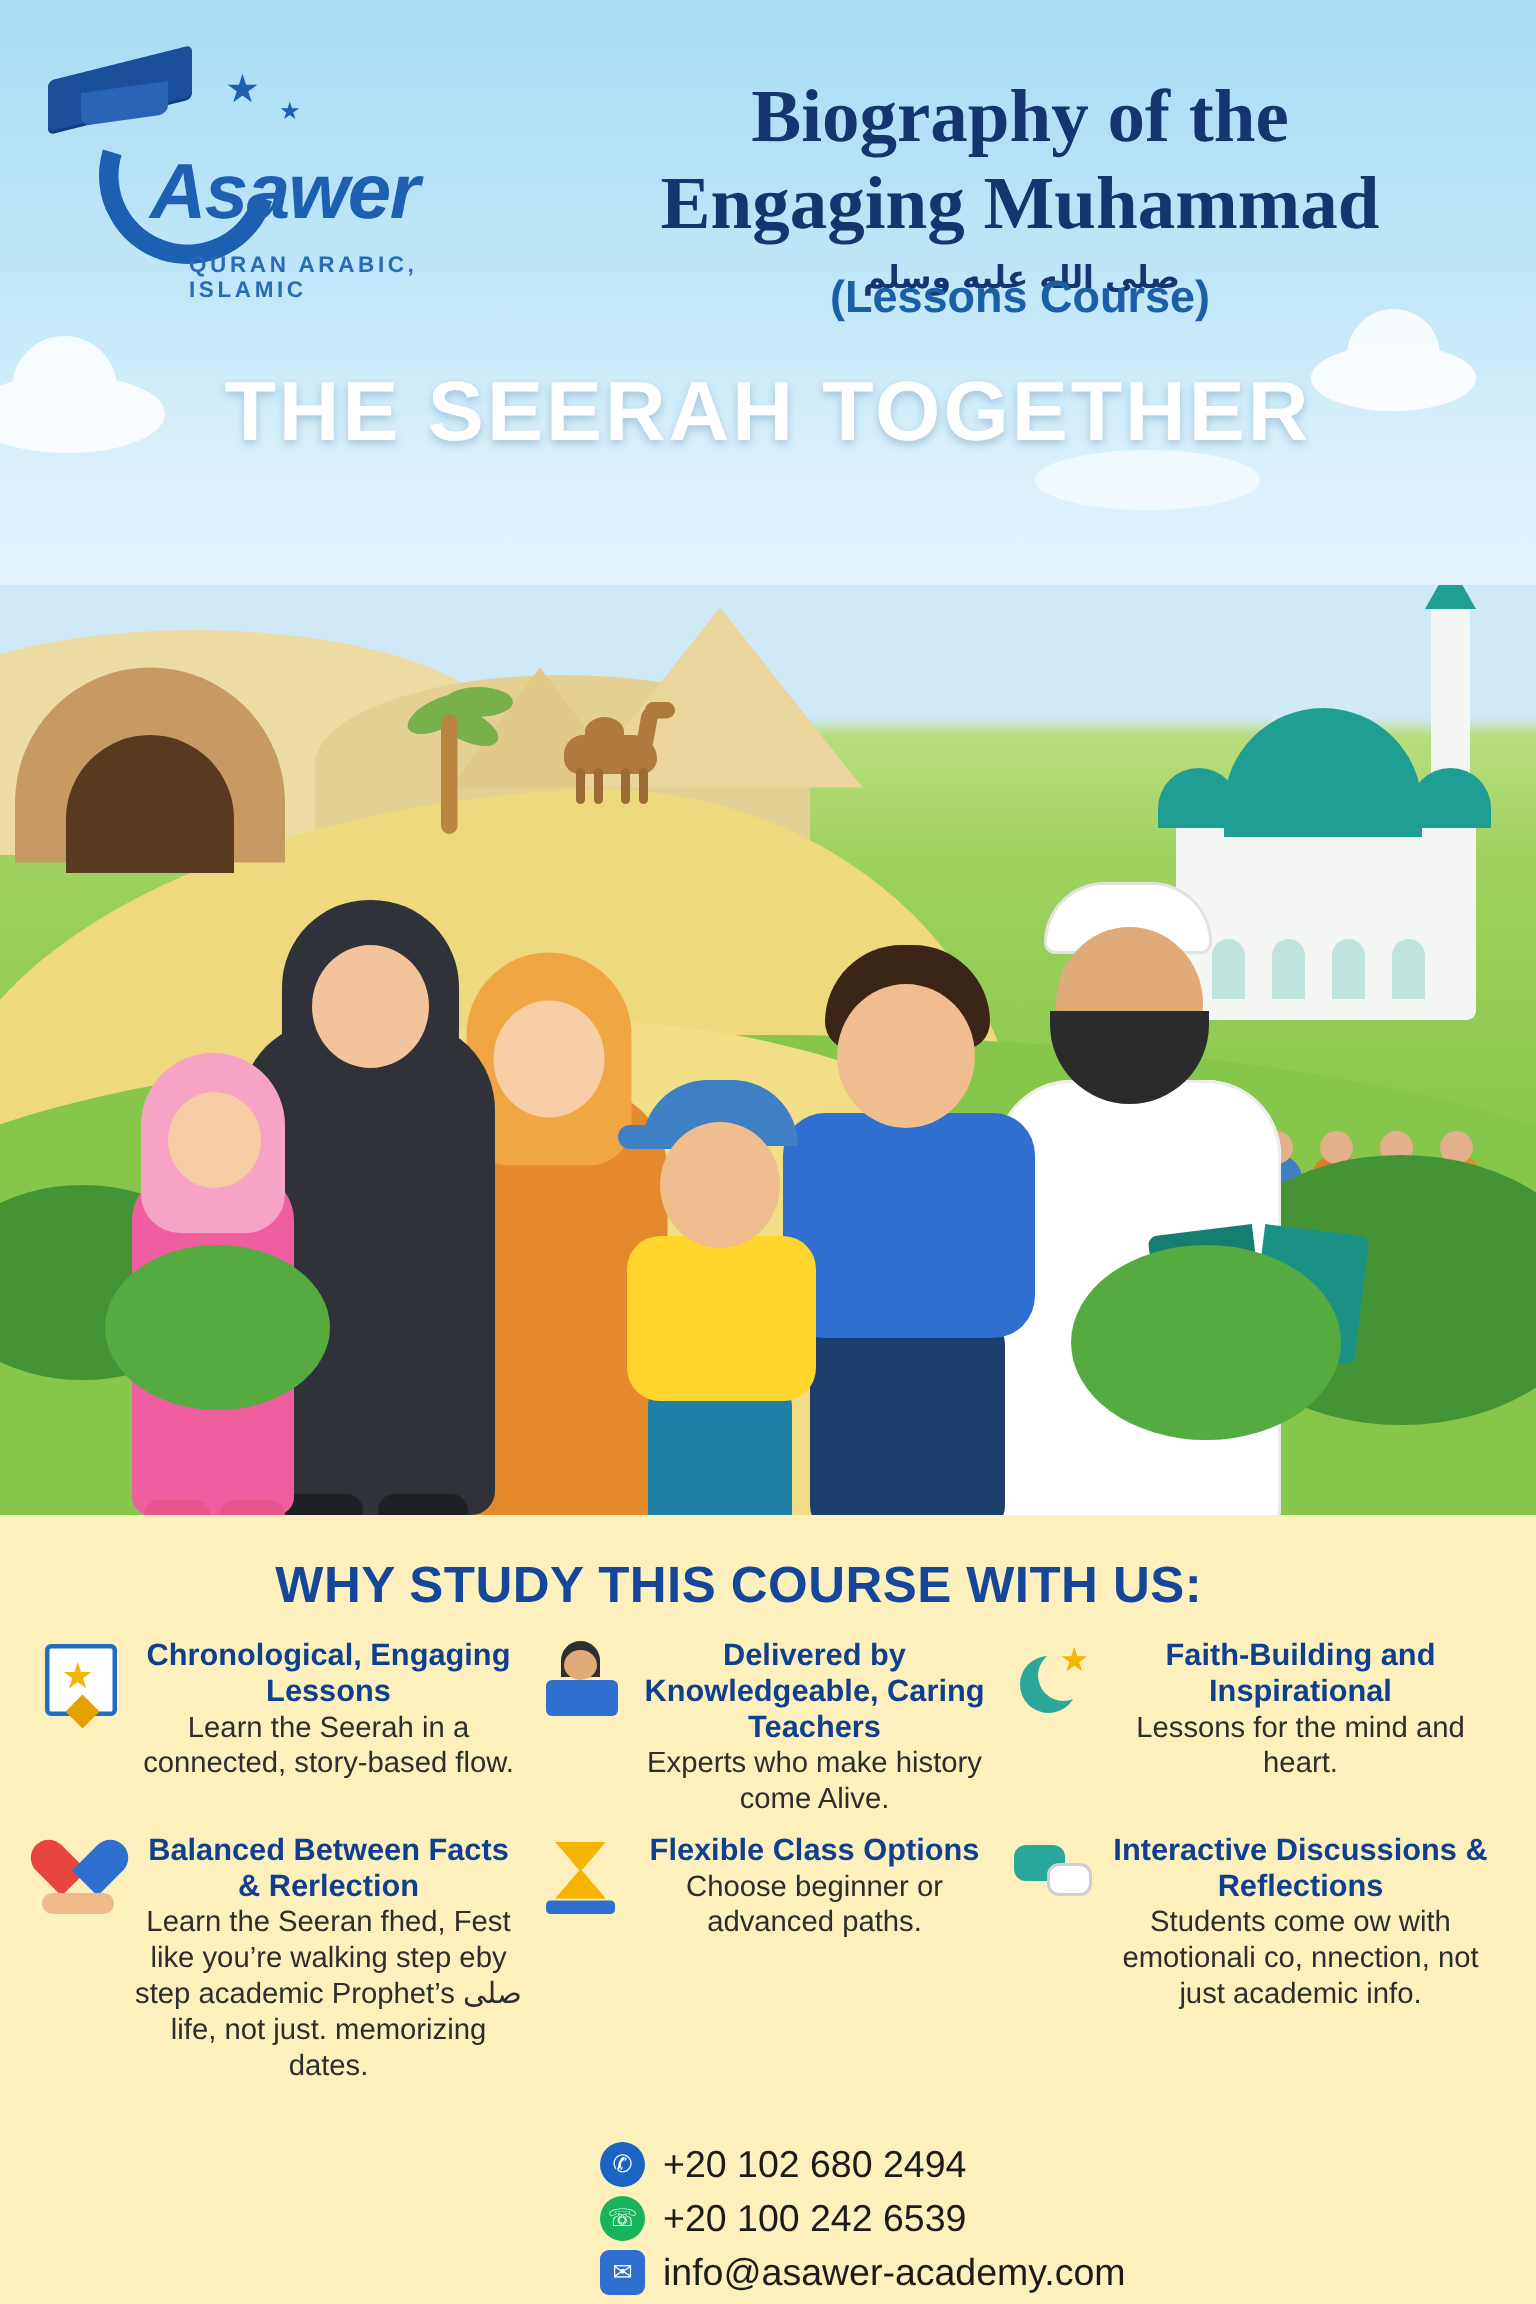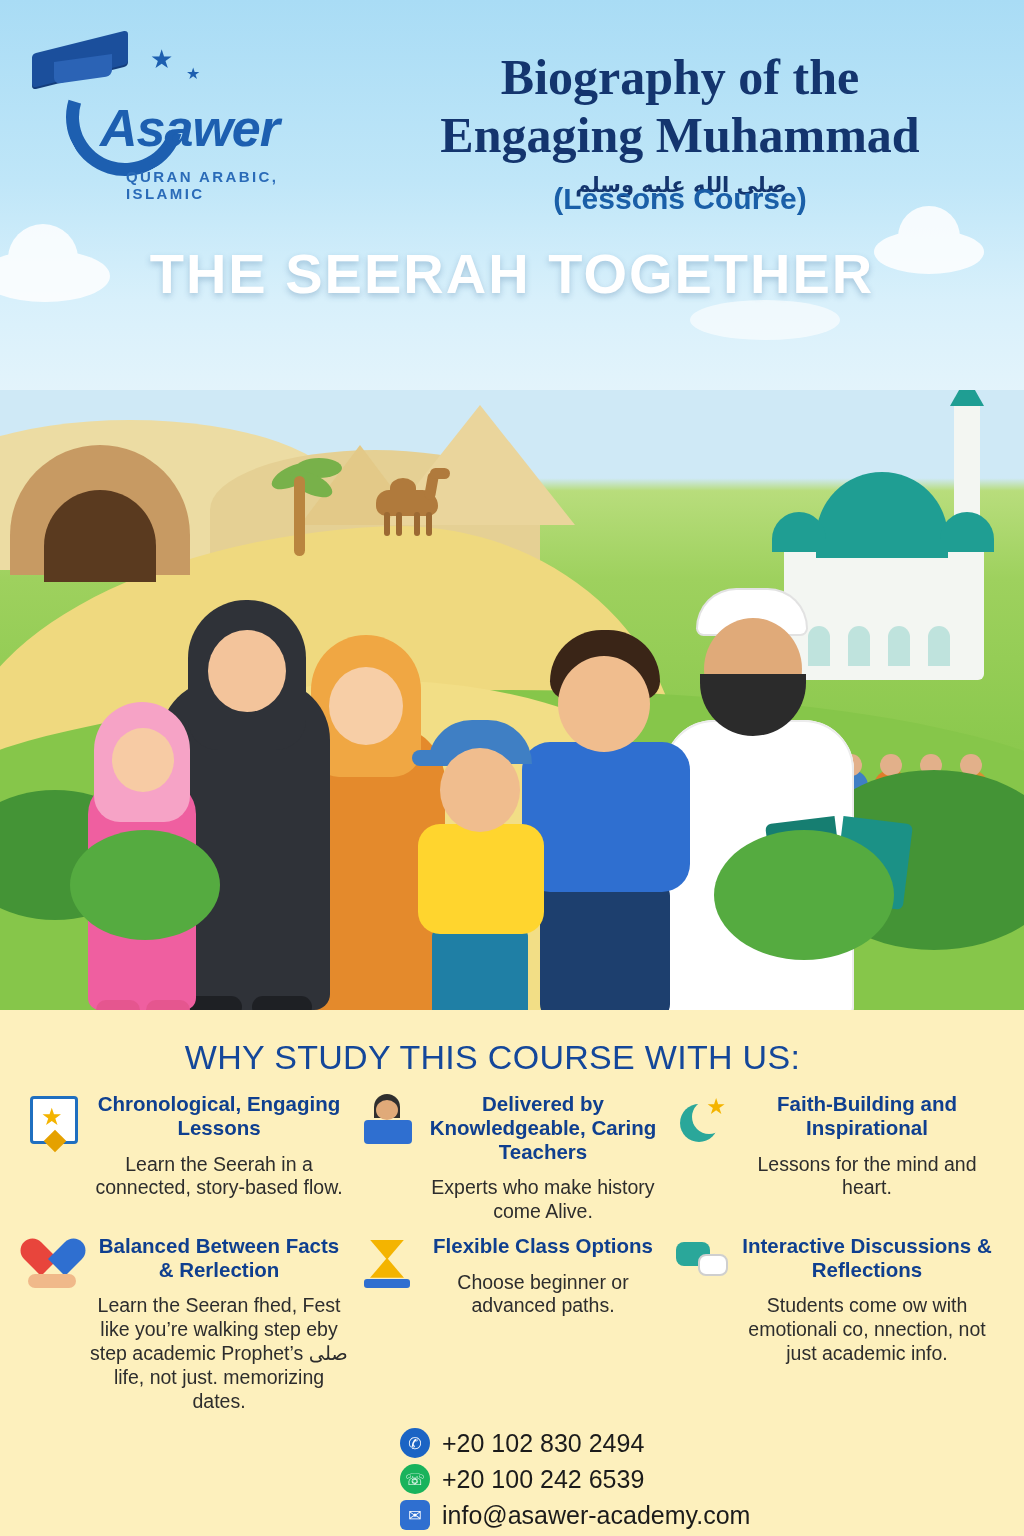--- a/index.html
+++ b/index.html
@@ -198,32 +198,32 @@
   .crowd .f { position:absolute; bottom:0; width: 34px; height: 110px; border-radius: 16px 16px 4px 4px;}
   .crowd .h { position:absolute; width:22px;height:22px;border-radius:50%; background:#e2b08a;}
 
   
   .panel {
     position: absolute; left: 0; top: 1010px; width: 1024px; height: 526px;
     background: #fdf0bd;
   }
   .why-title {
     position: absolute; left: 0; top: 28px; width: 985px; text-align: center;
-    font-size: 34px; font-weight: normal; color: #14479a; letter-spacing: .3px;
+    font-size: 34px; font-weight: bold; color: #14479a; letter-spacing: .3px;
   }
   .grid {
     position: absolute; left: 28px; top: 82px; width: 968px;
     display: grid; grid-template-columns: 320px 300px 320px;
     column-gap: 14px; row-gap: 10px;
   }
   .feat { display: flex; gap: 10px; align-items: flex-start; }
   .feat .ico { width: 52px; min-width: 52px; height: 52px; position: relative; margin-top: 2px; }
   .feat .txt { font-size: 19.5px; line-height: 1.22; color: #2d2d2d; text-align: center; }
   .feat .txt b { color: #0f3f8f; font-weight: bold; display: block; font-size: 20.5px; line-height: 1.16; }
-  .feat .txt span { display: block; margin-top: 13px; }
+  .feat .txt span { display: block; margin-top: 1px; }
 
   
   .ico-cert { position:absolute; inset:2px; background:#fff; border:3px solid #1f6fc0; border-radius:4px;}
   .ico-cert::after{content:"★"; position:absolute; left:8px; top:4px; font-size:24px; color:#f4b400;}
   .ico-cert .rib{position:absolute;left:14px;bottom:-8px;width:16px;height:16px;background:#e5a100;transform:rotate(45deg);}
   .ico-teacher .h{position:absolute;left:12px;top:0;width:26px;height:24px;background:#2f2f2f;border-radius:13px 13px 0 0;}
   .ico-teacher .f{position:absolute;left:14px;top:6px;width:22px;height:20px;background:#e0aa79;border-radius:50%;}
   .ico-teacher .b{position:absolute;left:2px;top:26px;width:48px;height:24px;background:#2f6fd0;border-radius:4px;}
   .ico-moon .c{position:absolute;left:4px;top:10px;width:38px;height:38px;border-radius:50%;background:#2aa79a;}
   .ico-moon .c::after{content:"";position:absolute;left:12px;top:-4px;width:34px;height:34px;border-radius:50%;background:#fdf0bd;}
@@ -468,21 +468,21 @@
           <b>Interactive Discussions &amp; Reflections</b>
           <span>Students come ow with emotionali co, nnection, not just academic info.</span>
         </div>
       </div>
 
     </div>
 
     <div class="contacts">
       <div class="crow">
         <div class="ci phone">✆</div>
-        <div class="ct">+20 102 830 2494</div>
+        <div class="ct">+20 102 680 2494</div>
       </div>
       <div class="crow">
         <div class="ci wa">☏</div>
         <div class="ct">+20 100 242 6539</div>
       </div>
       <div class="crow">
         <div class="ci mail">✉</div>
         <div class="ct">info@asawer-academy.com</div>
       </div>
     </div>

